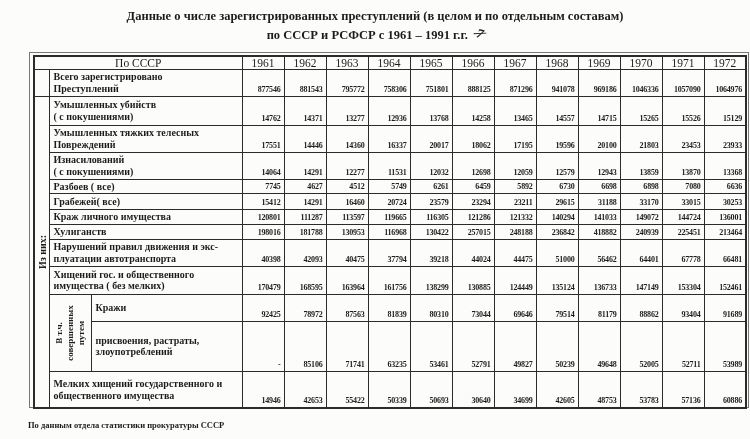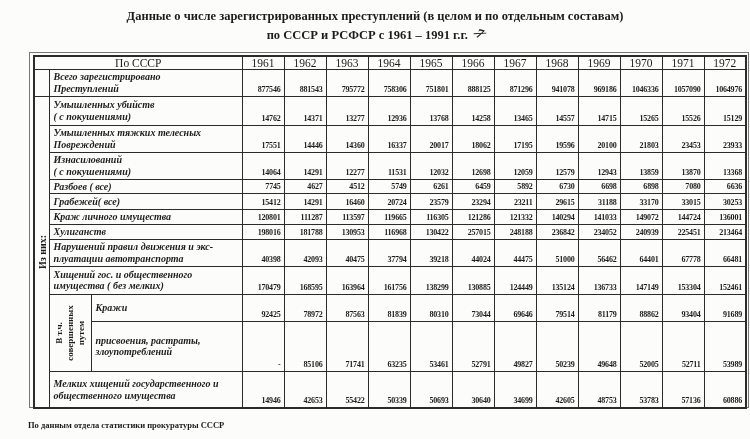--- a/index.html
+++ b/index.html
@@ -47,21 +47,21 @@
   }
   th.corner{
     font-size:11.5px;font-weight:400;text-align:center;vertical-align:middle;
   }
   th.yr{
     font-size:11.5px;font-weight:400;text-align:center;vertical-align:middle;font-family:Liberation Serif, serif;
   }
   td.lbl{
     font-size:10px;font-weight:700;line-height:1.18;
     padding:1px 2px 1px 4px;vertical-align:middle;
-    white-space:pre-line;text-align:left;font-style:italic;
+    white-space:pre-line;text-align:left;
   }
   td.num{
     font-size:8px;font-weight:700;letter-spacing:-0.2px;
     text-align:right;vertical-align:bottom;
     padding:0 3px 2px 0;
     font-family:"Liberation Serif","DejaVu Serif",serif;
   }
   td.gcell{position:relative;}
   .vrot{
     position:absolute;left:50%;top:50%;
@@ -243,21 +243,21 @@
         <tr style="height: 13px; margin-top: 39px;">
           <td class="lbl" colspan="2">Хулиганств</td>
           <td class="num">198016</td>
           <td class="num">181788</td>
           <td class="num">130953</td>
           <td class="num">116968</td>
           <td class="num">130422</td>
           <td class="num">257015</td>
           <td class="num">248188</td>
           <td class="num">236842</td>
-          <td class="num">234052</td>
+          <td class="num">418882</td>
           <td class="num">240939</td>
           <td class="num">225451</td>
           <td class="num">213464</td>
         </tr>
         <tr style="height: 27px;">
           <td class="lbl" colspan="2">Нарушений правил движения и экс-
 плуатации автотранспорта</td>
           <td class="num">40398</td>
           <td class="num">42093</td>
           <td class="num">40475</td>

